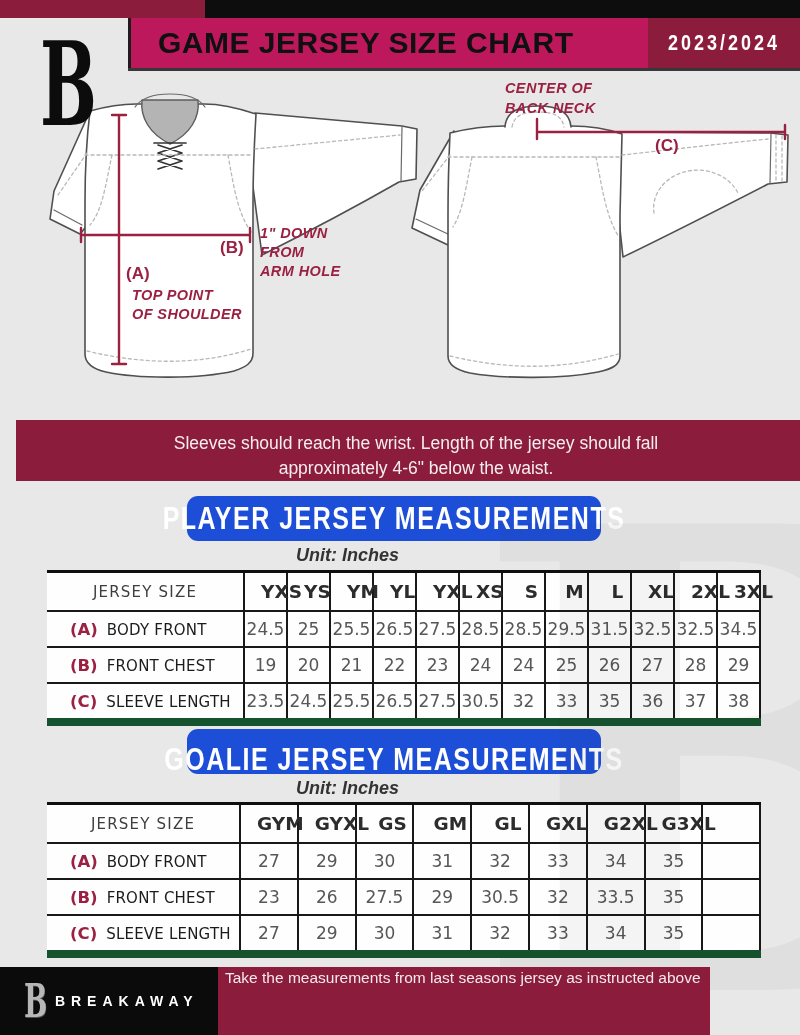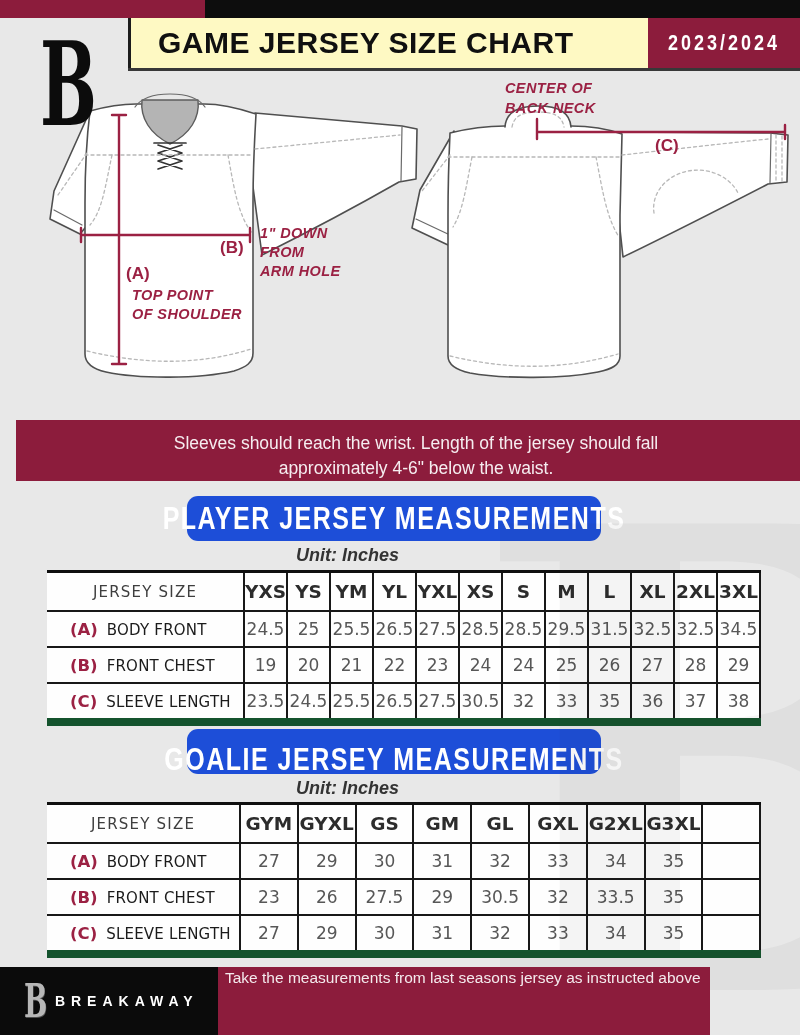--- a/index.html
+++ b/index.html
@@ -17,21 +17,21 @@
   
   .top-maroon{position:absolute;left:0;top:0;width:205px;height:18px;background:var(--maroon);}
   .top-black{position:absolute;left:205px;top:0;width:595px;height:18px;background:#0d0d0d;}
   
   .logo-main{
     position:absolute;left:40px;top:26px;z-index:4;
     font-family:"DejaVu Serif",serif;font-weight:700;font-size:116px;line-height:1;
     color:#0c0c0c;transform:scaleX(0.58);transform-origin:left top;
   }
   .title-banner{
-    position:absolute;left:128px;top:18px;width:520px;height:50px;background:#fef9c3;
+    position:absolute;left:128px;top:18px;width:520px;height:50px;background:#be185d;
     border-left:3px solid #1c1c1c;box-shadow:0 3px 0 rgba(25,25,25,.85);
     display:flex;align-items:center;padding-left:27px;box-sizing:border-box;z-index:3;
   }
   .title-text{font-size:30px;font-weight:700;letter-spacing:.5px;color:#101010;white-space:nowrap;}
   .season-box{
     position:absolute;left:648px;top:18px;width:152px;height:50px;background:var(--maroon);
     box-shadow:0 3px 0 rgba(25,25,25,.85);display:flex;align-items:center;justify-content:center;z-index:3;
   }
   .season-text{font-size:18px;font-weight:700;color:#fff;letter-spacing:3px;transform:scaleY(1.25);white-space:nowrap;}
   
@@ -58,21 +58,21 @@
   .banner-text{color:#fff;font-size:25px;font-weight:700;letter-spacing:1.5px;transform:scaleY(1.22);white-space:nowrap;}
   .unit{position:absolute;left:0;width:695px;text-align:center;font-style:italic;font-size:18px;font-weight:700;color:#333;z-index:3;}
   #player-unit{top:545px;} #goalie-unit{top:778px;}
   
   .tbl{position:absolute;left:47px;width:713px;border-collapse:collapse;table-layout:fixed;z-index:2;}
   #player-table{top:570px;} #goalie-table{top:802px;}
   .tbl td{
     border:2px solid #181818;background:rgba(255,255,255,.93);
     padding:0;text-align:center;vertical-align:middle;
   }
-  .tbl tr:first-child td{border-top:3px solid #0f0f0f;}
+  .tbl tr:first-child td{border-top:3px solid #0f0f0f;padding-left:16px;}
   .tbl tr:last-child td{border-bottom:8px solid #14532d;}
   .tbl tr.hdr td{height:37px;font-family:"DejaVu Sans",sans-serif;font-size:18.5px;font-weight:700;color:#2c2c2c;}
   .tbl tr.row td{height:34px;font-family:"DejaVu Sans",sans-serif;font-size:17px;color:#575757;}
   .tbl td.lbl{border-left:0;text-align:left;padding-left:23px;font-family:"Liberation Sans",sans-serif;}
   .tbl tr.hdr td.lbl{text-align:center;padding-left:0;font-size:15px;font-weight:400;letter-spacing:1.2px;color:#3e3e3e;}
   .rk{color:var(--maroon2);font-weight:700;font-size:16.5px;margin-right:9px;}
   .rl{color:#1b1b1b;font-size:15px;letter-spacing:.2px;}
   
   .watermark{
     position:absolute;left:470px;top:445px;z-index:10;pointer-events:none;

